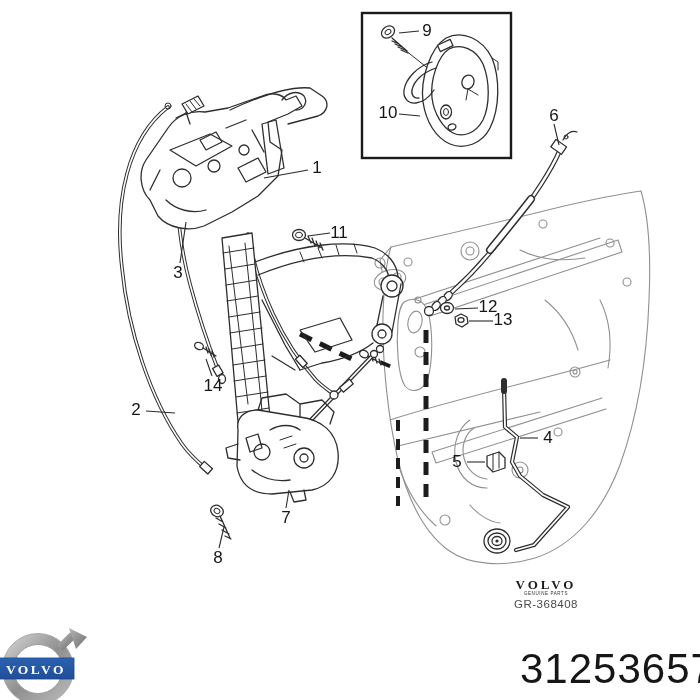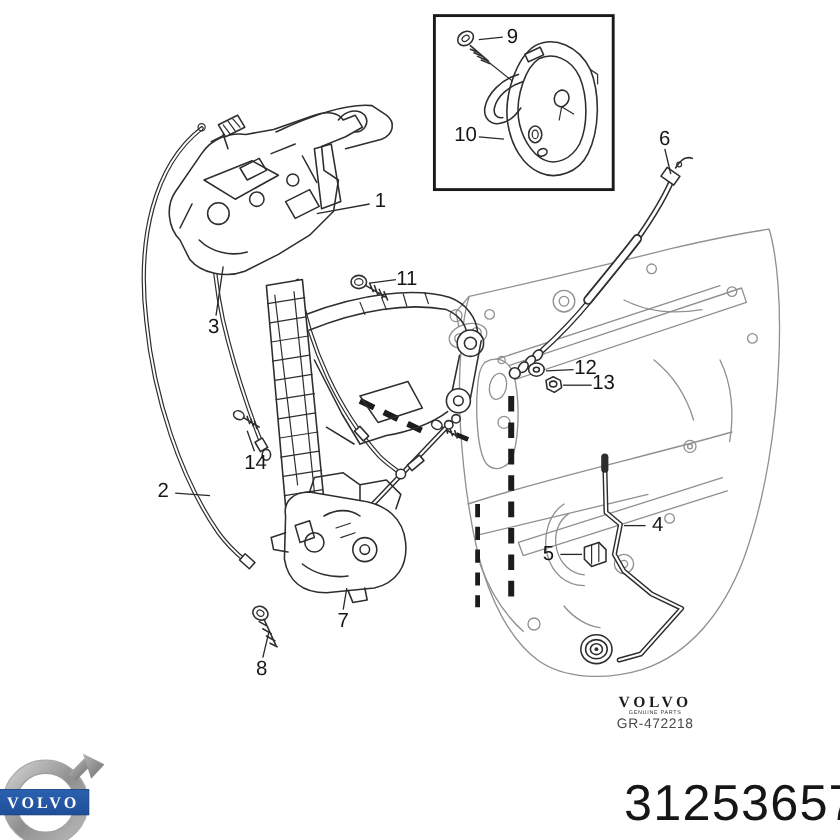--- a/index.html
+++ b/index.html
@@ -300,21 +300,21 @@
         <line x1="493" y1="321" x2="469" y2="321" class="leader"></line>
         <text x="503" y="319" class="callout">13</text>
         <line x1="212" y1="376" x2="206" y2="359" class="leader"></line>
         <text x="213" y="385" class="callout">14</text>
       </g>
   </svg>
 
   <div class="stamp">
     <div class="brand">VOLVO</div>
     <div class="tagline">GENUINE PARTS</div>
-    <div class="code">GR-472218</div>
+    <div class="code">GR-368408</div>
   </div>
 
   <div class="part-number">31253657</div>
 
   <svg class="logo" viewBox="0 0 88 76">
     <defs>
       <linearGradient id="ringGrad" x1="0" y1="0" x2="1" y2="1">
         <stop offset="0" stop-color="#cfcfcf"></stop>
         <stop offset="0.5" stop-color="#8f8f8f"></stop>
         <stop offset="1" stop-color="#b8b8b8"></stop>

